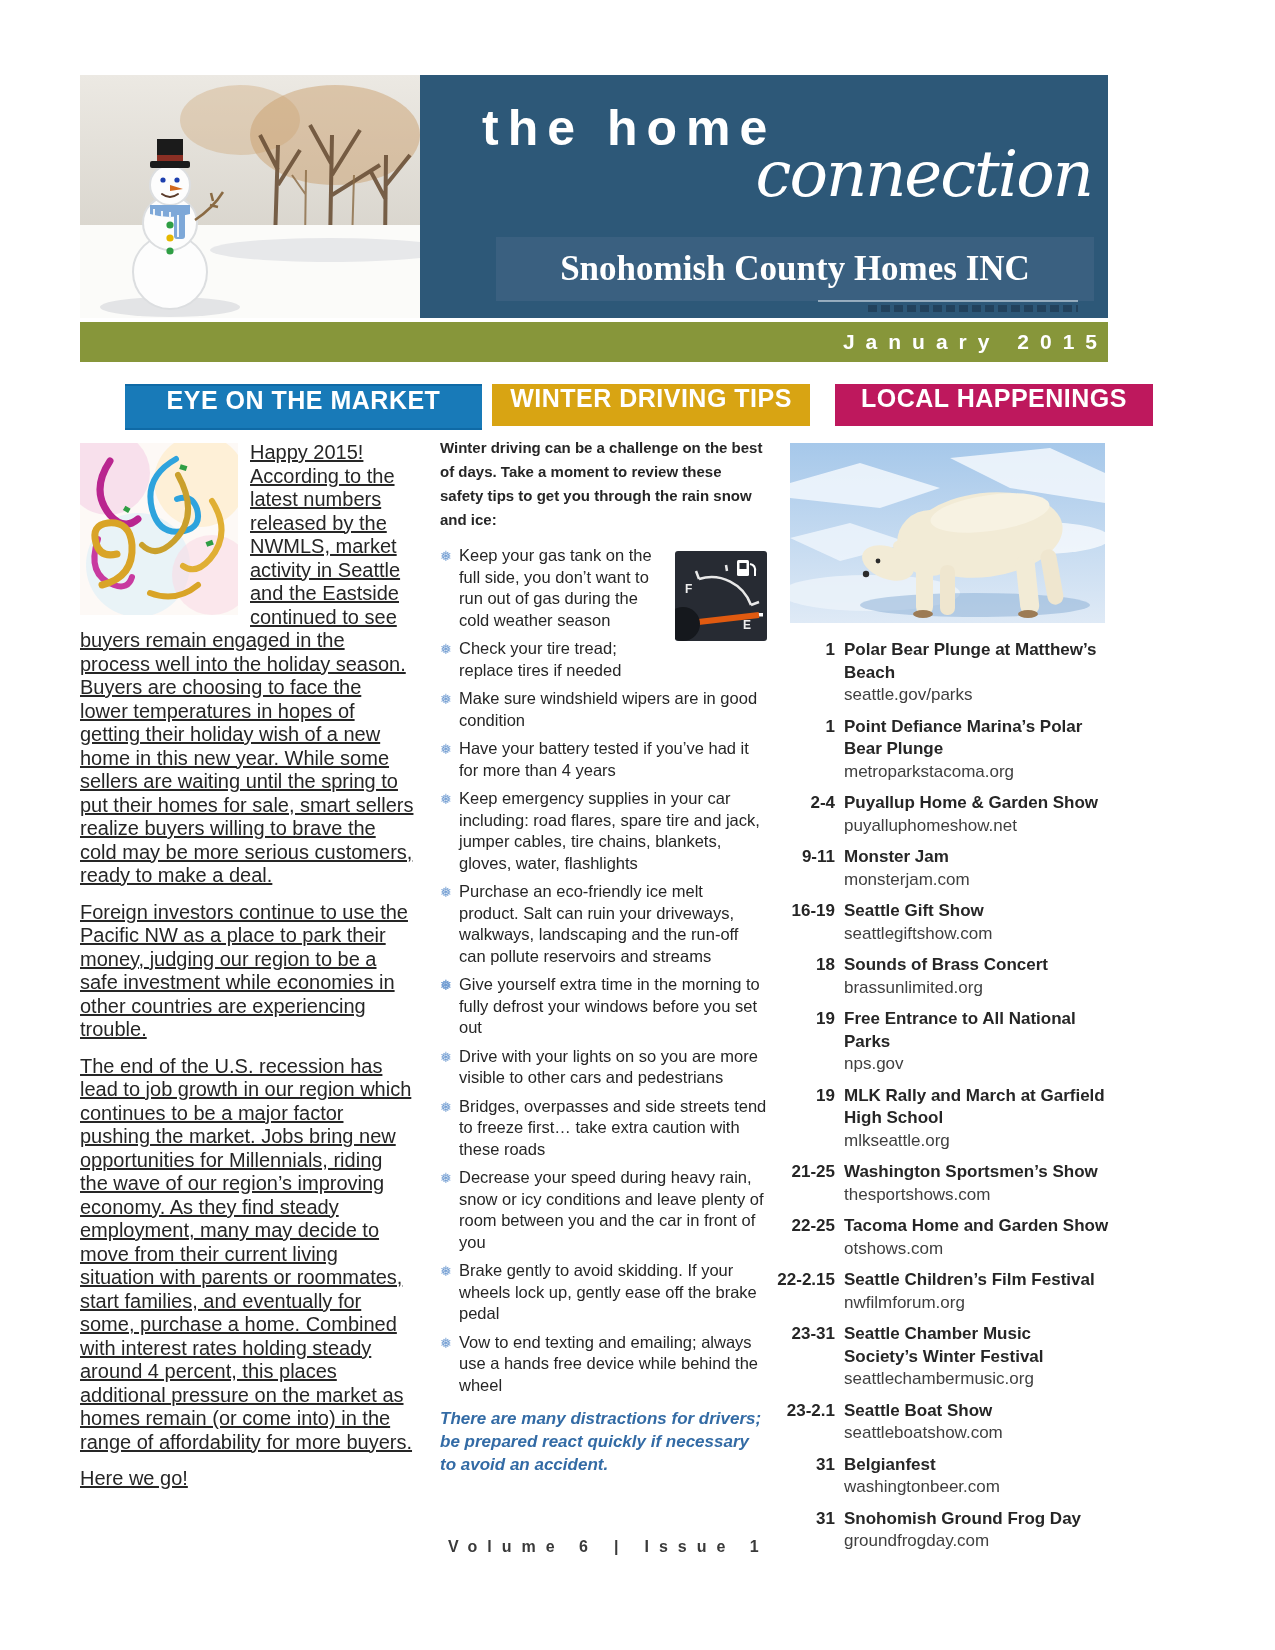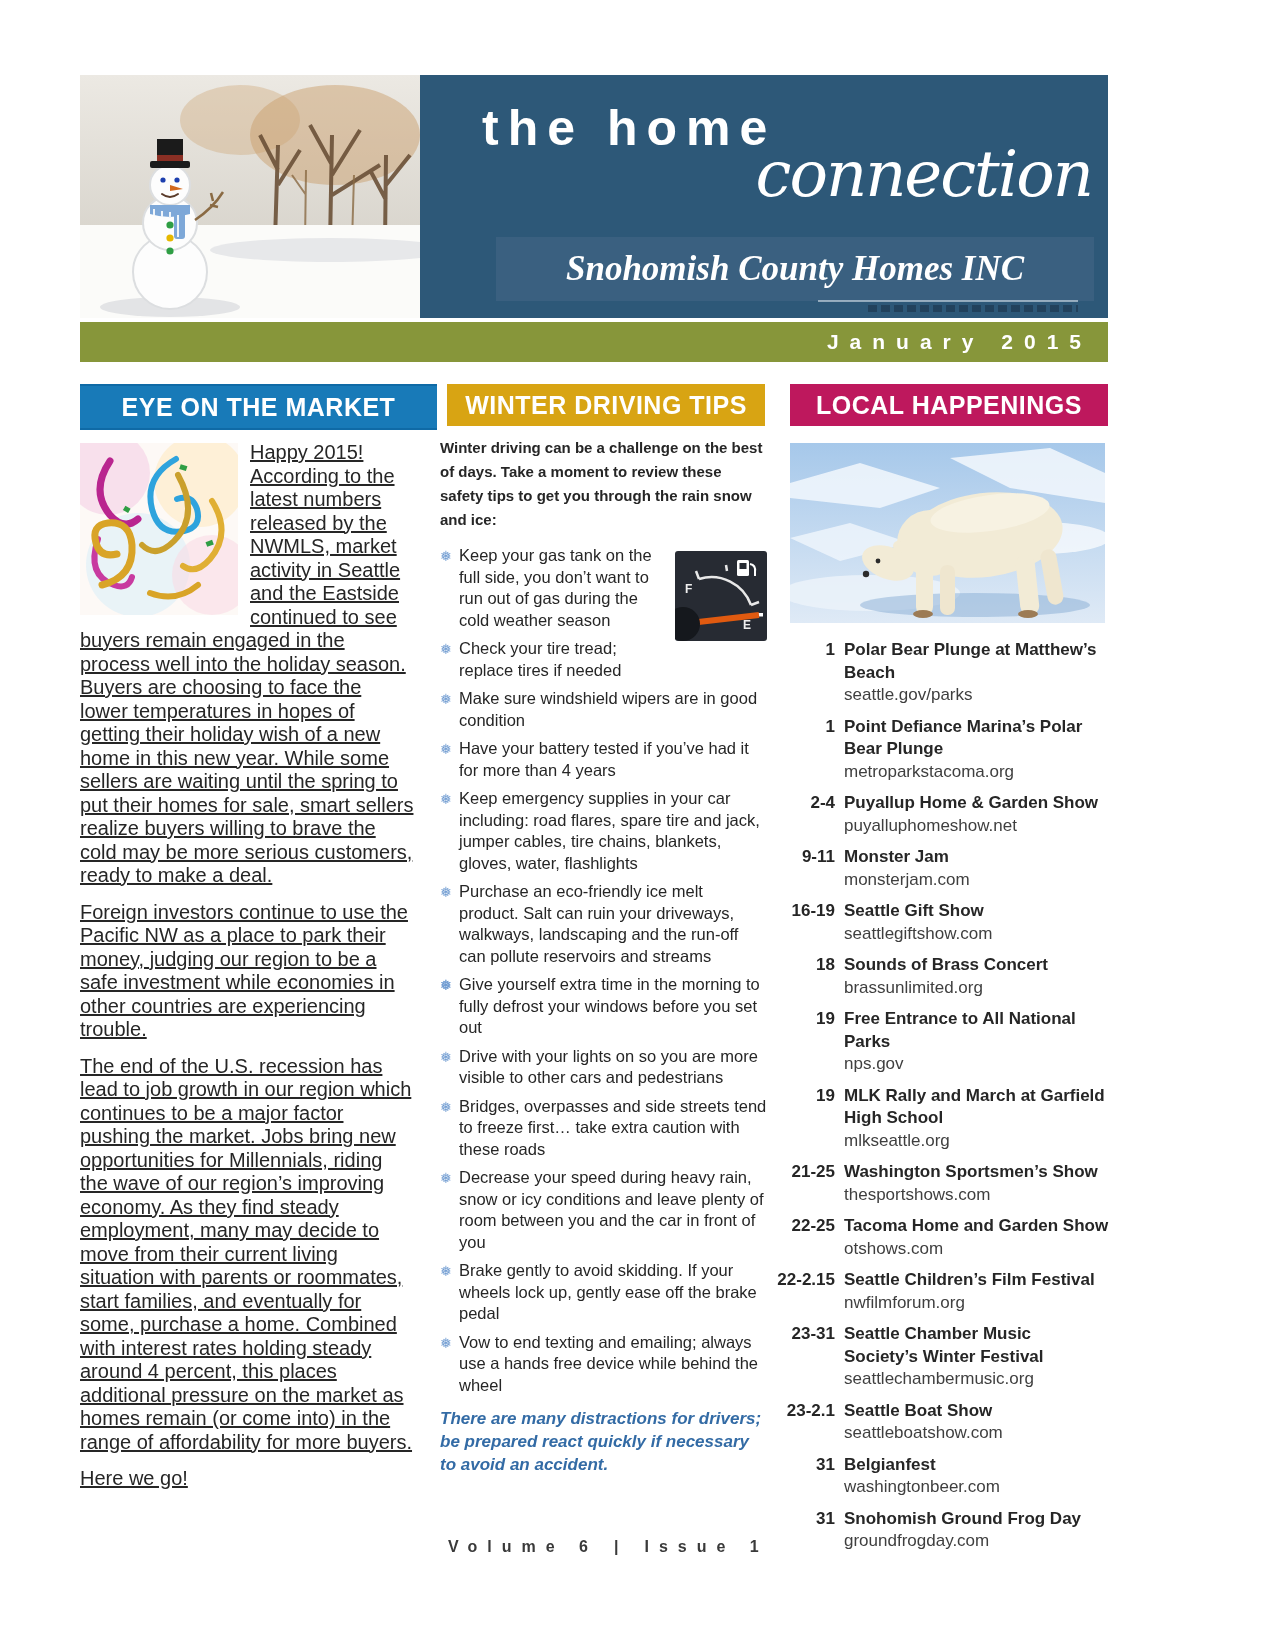--- a/index.html
+++ b/index.html
@@ -8,34 +8,34 @@
 
   
   .masthead-photo{position:absolute;left:80px;top:75px;width:340px;height:243px;}
   .masthead{position:absolute;left:420px;top:75px;width:688px;height:243px;background:#2d5878;}
   .mast-title1{position:absolute;left:62px;top:24px;font-size:50px;font-weight:bold;color:#fff;
                letter-spacing:9px;white-space:nowrap;}
   .mast-title2{position:absolute;right:16px;top:62px;font-family:"DejaVu Serif",serif;
                font-style:italic;font-size:64px;color:#fff;white-space:nowrap;letter-spacing:-2px;}
   .company-box{position:absolute;left:76px;top:162px;width:598px;height:64px;background:#3a6080;
                display:flex;align-items:center;justify-content:center;}
-  .company-text{font-family:"Liberation Serif",serif;font-style:italic;font-weight:bold;
+  .company-text{font-family:"Liberation Serif",serif;font-weight:bold;
                 font-size:35px;color:#fff;white-space:nowrap;}
   .banner-remnant-line{position:absolute;right:30px;bottom:16px;width:260px;height:2px;
                 background:rgba(230,238,244,.55);}
   .banner-remnant-text{position:absolute;right:30px;bottom:6px;width:210px;height:7px;
                 background:repeating-linear-gradient(90deg,#1f3c55 0 9px,transparent 9px 13px);opacity:.8;}
 
   
   .date-bar{position:absolute;left:80px;top:322px;width:1028px;height:40px;background:#87963a;
             display:flex;align-items:center;justify-content:flex-end;}
-  .date-text{color:#fff;font-weight:bold;font-size:21px;letter-spacing:11px;padding-right:16px;white-space:nowrap;}
-
-  
-  .bar{position:absolute;top:384px;height:42px;display:flex;align-items:center;justify-content:center;}
+  .date-text{color:#fff;font-weight:bold;font-size:21px;letter-spacing:11px;padding-right:0;white-space:nowrap;}
+
+  
+  .bar{position:absolute;top:384px;height:42px;display:flex;justify-content:center;margin-left:45px;}
   .bar-label{color:#fff;font-weight:bold;font-size:25px;letter-spacing:.5px;white-space:nowrap;}
   .bar-market{left:80px;width:357px;background:#187ab8;border-top:2px solid #0f6aa6;border-bottom:2px solid #0f6aa6;}
   .bar-driving{left:447px;width:318px;background:#d8a413;}
   .bar-happenings{left:790px;width:318px;background:#be185d;}
 
   
   .col-market{position:absolute;left:80px;top:441px;width:334px;font-size:20px;line-height:23.5px;text-decoration:underline;}
   .ribbons{float:left;width:158px;height:172px;margin:2px 12px 4px 0;}
   .col-market p{margin:0 0 13px 0;}
   .closing{margin-top:18px;}

